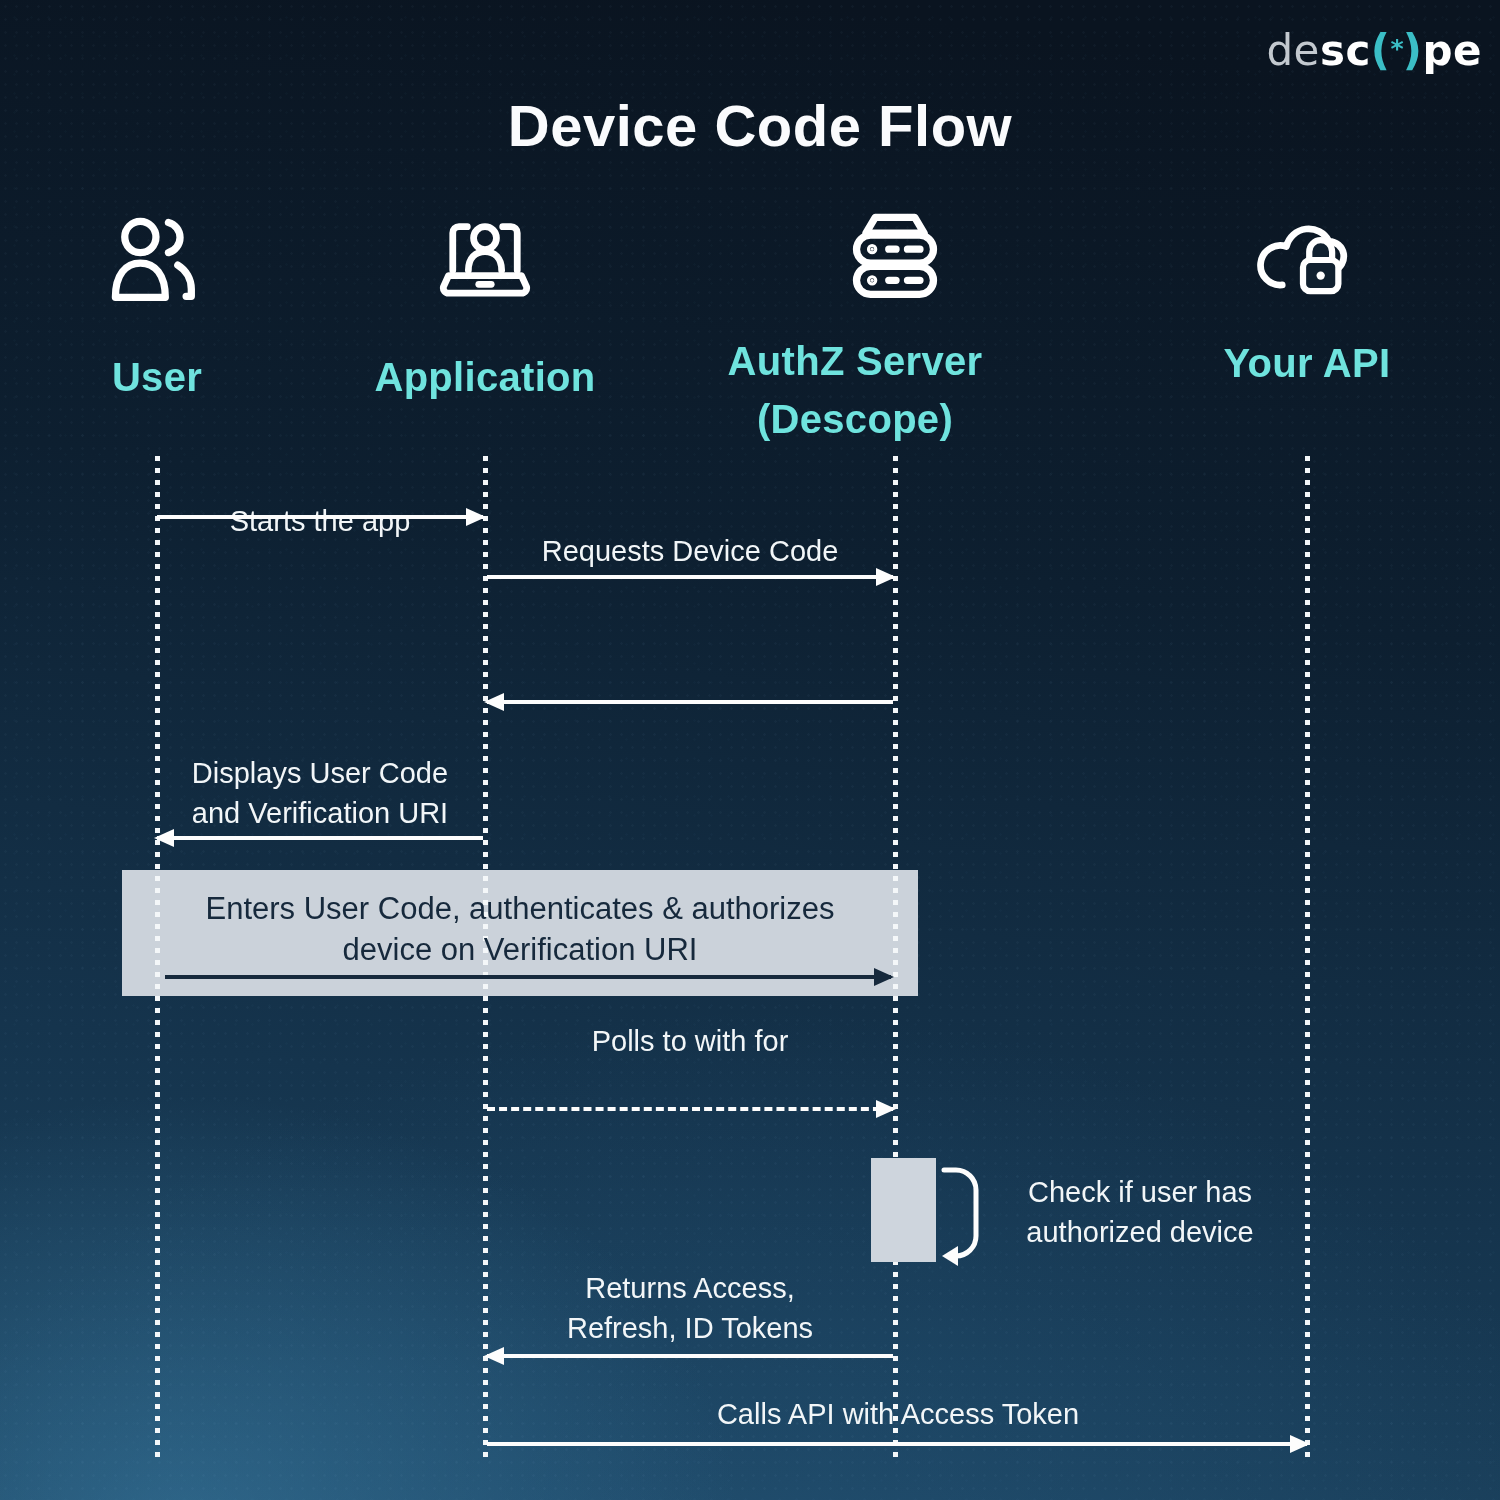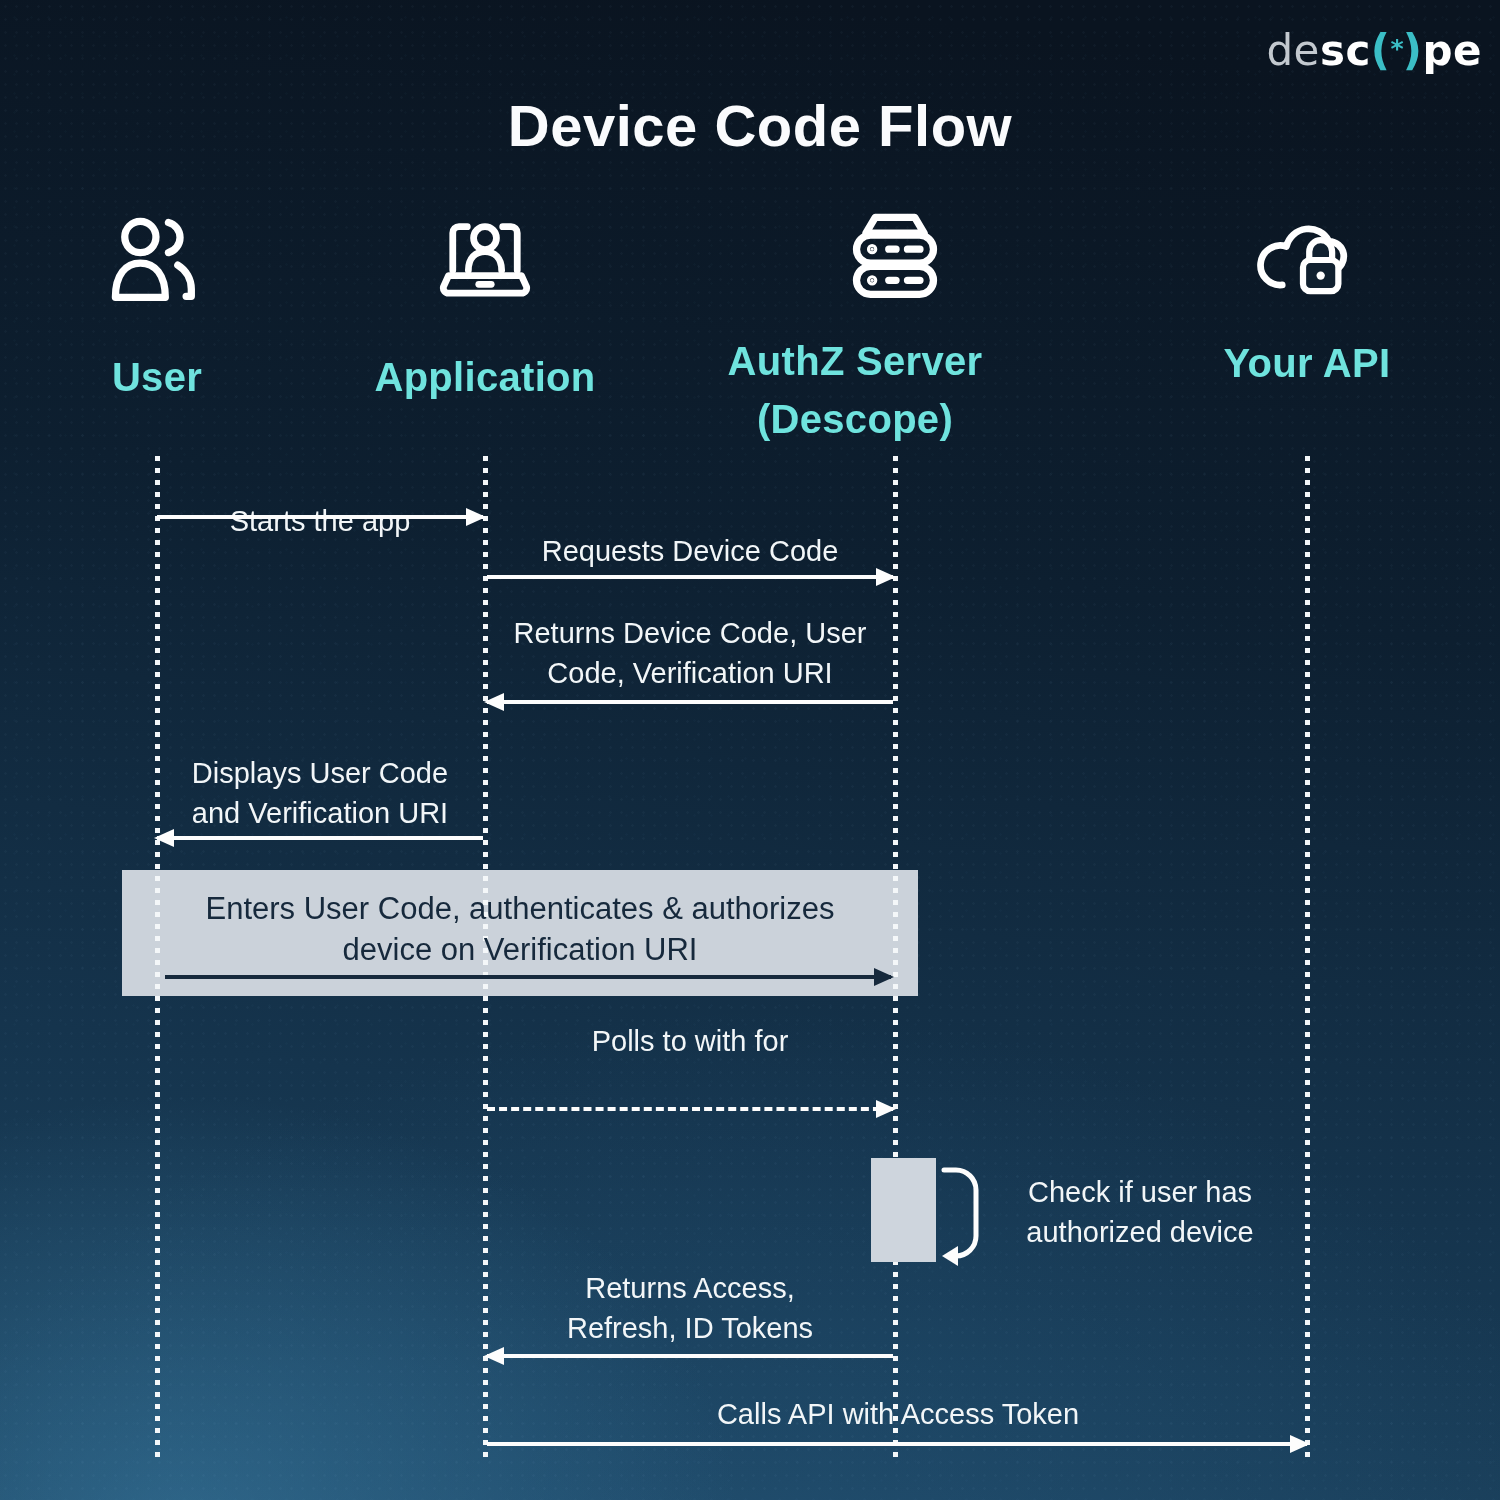--- a/index.html
+++ b/index.html
@@ -110,24 +110,20 @@
   <div class="lifeline" style="left:483px;"></div>
   <div class="lifeline" style="left:893px;"></div>
   <div class="lifeline" style="left:1305px;"></div>
 
   <div class="msg" style="left:157px;top:473px;width:326px;margin-top:28px;">Starts the app</div>
   <div class="arrow right" style="left:157px;top:515px;width:326px;"></div>
 
   <div class="msg" style="left:487px;top:531px;width:406px;">Requests Device Code</div>
   <div class="arrow right" style="left:487px;top:575px;width:406px;"></div>
 
-  <div class="msg" style="left:477px;top:613px;width:426px;">
-    <div>Returns Device Code, User</div>
-    <div>Code, Verification URI</div>
-  </div>
   <div class="arrow left" style="left:487px;top:700px;width:406px;"></div>
 
   <div class="msg" style="left:157px;top:753px;width:326px;">
     <div>Displays User Code</div>
     <div>and Verification URI</div>
   </div>
   <div class="arrow left" style="left:157px;top:836px;width:326px;"></div>
 
   <div class="highlight-box"></div>
   <div class="highlight-text">

